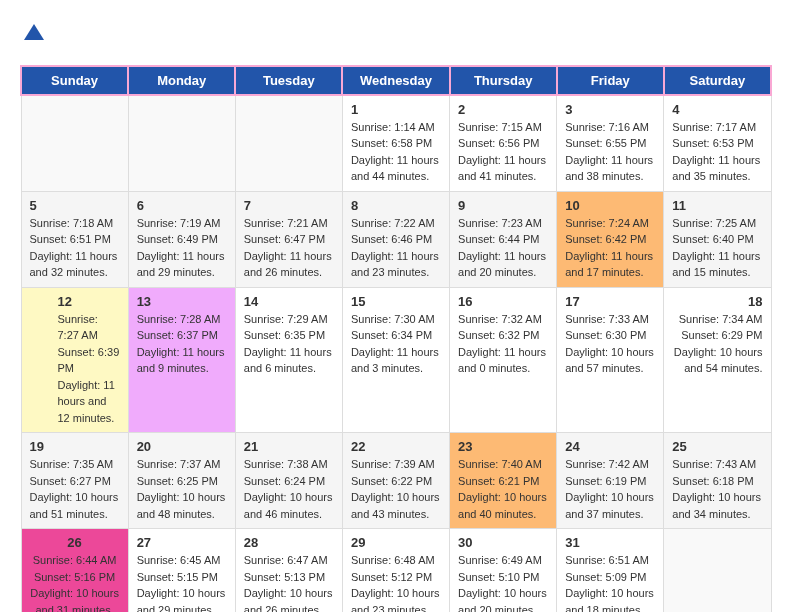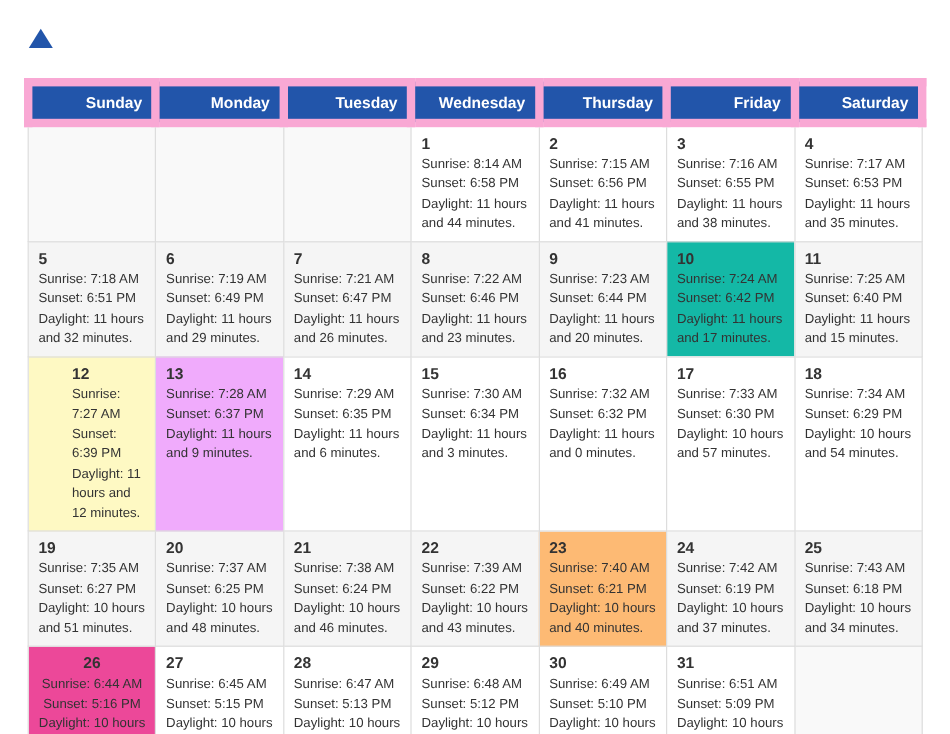--- a/index.html
+++ b/index.html
@@ -49,25 +49,25 @@
       color: #444;
     }
     .calendar {
       width: 100%;
       border-collapse: collapse;
       border: 1px solid #ccc;
     }
     .calendar th {
       background-color: #2255aa;
       color: #fff;
-      text-align: right;
+      text-align: center;
       padding: 6px 8px;
       font-size: 13px;
       font-weight: bold;
-      border: 7px solid #f9a8d4;
+      border: 2px solid #f9a8d4;
     }
     .calendar td {
       vertical-align: top;
       padding: 6px 8px;
       font-size: 11px;
       color: #333;
       border: 1px solid #ddd;
       width: calc(100% / 7);
       height: 90px;
       background: #fff;
@@ -121,21 +121,21 @@
         <th>Saturday</th>
       </tr>
   </thead>
   <tbody id="calendar-body">
   <tr>
         <td class="empty-cell"></td>
         <td class="empty-cell"></td>
         <td class="empty-cell"></td>
         <td style="background: rgb(255, 255, 255);">
           <span class="day-number">1</span>
-          <div class="day-info"><span>Sunrise: 8:14 AM</span><br><span>Sunset: 6:58 PM</span><br><span>Daylight: 11 hours and 44 minutes.</span></div>
+          <div class="day-info"><span>Sunrise: 1:14 AM</span><br><span>Sunset: 6:58 PM</span><br><span>Daylight: 11 hours and 44 minutes.</span></div>
         </td>
         <td style="background: rgb(255, 255, 255);">
           <span class="day-number">2</span>
           <div class="day-info"><span>Sunrise: 7:15 AM</span><br><span>Sunset: 6:56 PM</span><br><span>Daylight: 11 hours and 41 minutes.</span></div>
         </td>
         <td style="background: rgb(255, 255, 255);">
           <span class="day-number">3</span>
           <div class="day-info"><span>Sunrise: 7:16 AM</span><br><span>Sunset: 6:55 PM</span><br><span>Daylight: 11 hours and 38 minutes.</span></div>
         </td>
         <td style="background: rgb(255, 255, 255);">
@@ -157,21 +157,21 @@
           <div class="day-info"><span>Sunrise: 7:21 AM</span><br><span>Sunset: 6:47 PM</span><br><span>Daylight: 11 hours and 26 minutes.</span></div>
         </td>
         <td style="background: rgb(245, 245, 245);">
           <span class="day-number">8</span>
           <div class="day-info"><span>Sunrise: 7:22 AM</span><br><span>Sunset: 6:46 PM</span><br><span>Daylight: 11 hours and 23 minutes.</span></div>
         </td>
         <td style="background: rgb(245, 245, 245);">
           <span class="day-number">9</span>
           <div class="day-info"><span>Sunrise: 7:23 AM</span><br><span>Sunset: 6:44 PM</span><br><span>Daylight: 11 hours and 20 minutes.</span></div>
         </td>
-        <td style="background: #14b8a6;">
+        <td style="background: #fdba74;">
           <span class="day-number">10</span>
           <div class="day-info"><span>Sunrise: 7:24 AM</span><br><span>Sunset: 6:42 PM</span><br><span>Daylight: 11 hours and 17 minutes.</span></div>
         </td>
         <td style="background: rgb(245, 245, 245);">
           <span class="day-number">11</span>
           <div class="day-info"><span>Sunrise: 7:25 AM</span><br><span>Sunset: 6:40 PM</span><br><span>Daylight: 11 hours and 15 minutes.</span></div>
         </td>
       </tr>
       <tr>
         <td style="background: #fef9c3; padding-left: 36px;">
@@ -191,21 +191,21 @@
           <div class="day-info"><span>Sunrise: 7:30 AM</span><br><span>Sunset: 6:34 PM</span><br><span>Daylight: 11 hours and 3 minutes.</span></div>
         </td>
         <td style="background: rgb(255, 255, 255);">
           <span class="day-number">16</span>
           <div class="day-info"><span>Sunrise: 7:32 AM</span><br><span>Sunset: 6:32 PM</span><br><span>Daylight: 11 hours and 0 minutes.</span></div>
         </td>
         <td style="background: rgb(255, 255, 255);">
           <span class="day-number">17</span>
           <div class="day-info"><span>Sunrise: 7:33 AM</span><br><span>Sunset: 6:30 PM</span><br><span>Daylight: 10 hours and 57 minutes.</span></div>
         </td>
-        <td style="background: rgb(255, 255, 255);">
+        <td style="background: rgb(255, 255, 255); text-align: right;">
           <span class="day-number">18</span>
           <div class="day-info"><span>Sunrise: 7:34 AM</span><br><span>Sunset: 6:29 PM</span><br><span>Daylight: 10 hours and 54 minutes.</span></div>
         </td>
       </tr>
       <tr>
         <td style="background: rgb(245, 245, 245);">
           <span class="day-number">19</span>
           <div class="day-info"><span>Sunrise: 7:35 AM</span><br><span>Sunset: 6:27 PM</span><br><span>Daylight: 10 hours and 51 minutes.</span></div>
         </td>
         <td style="background: rgb(245, 245, 245);">

